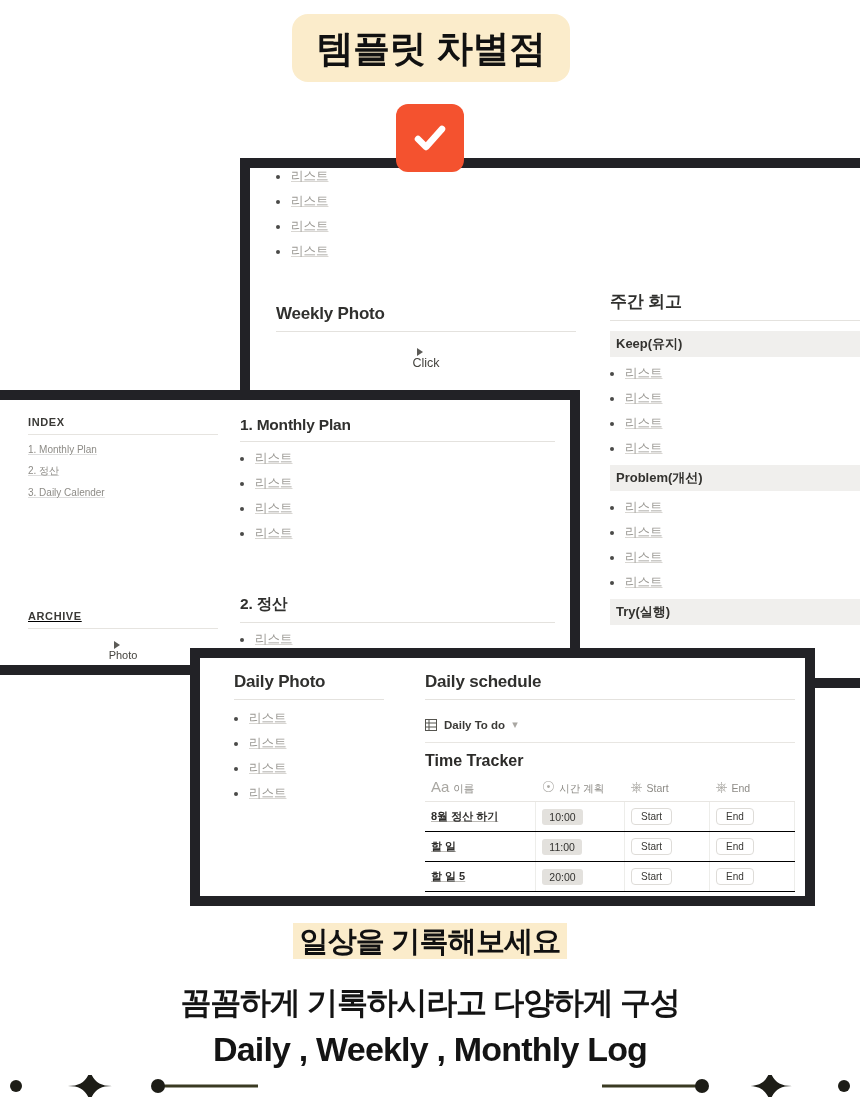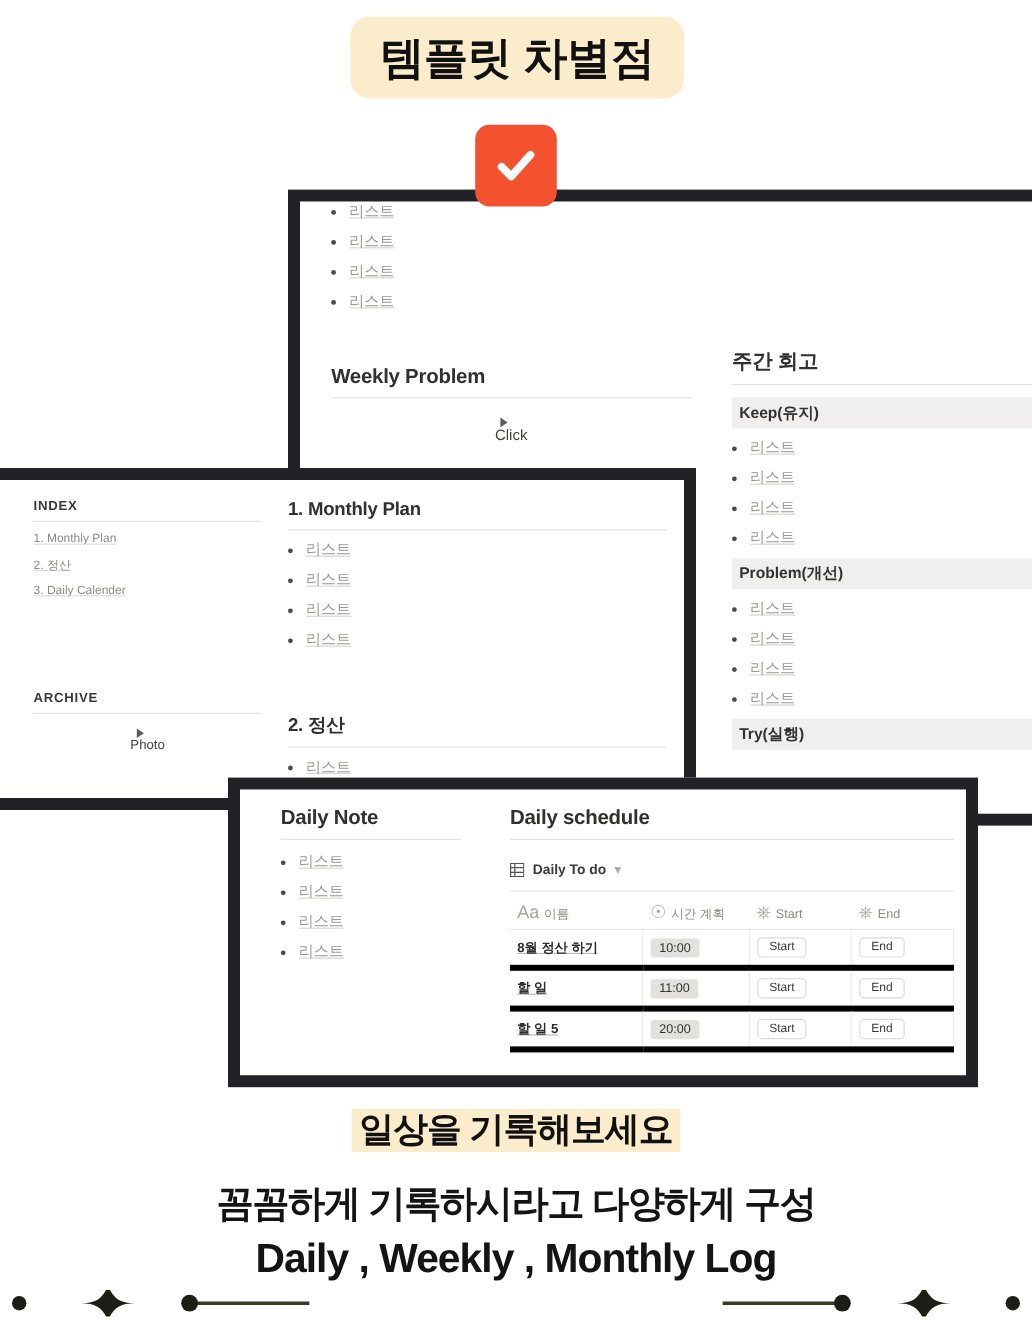--- a/index.html
+++ b/index.html
@@ -106,21 +106,21 @@
 
   table.tt { width:100%; border-collapse:collapse; margin-top:5px; table-layout:fixed; }
   table.tt th {
     font-weight:400; font-size:10.5px; color:#8d8b86;
     text-align:left; padding:3px 6px 5px 6px;
     border-bottom:1px solid #e8e6e2;
   }
   table.tt th .ti { color:#a9a7a2; margin-right:4px; font-size:15px;text-align:right; }
   table.tt td {
     font-size:11px; color:#2f2e2c; padding:6px 6px;
-    border-bottom:5px solid #000000; border-right:1px solid #ededea;
+    border-bottom:1px solid #000000; border-right:1px solid #ededea;
     height:28px; vertical-align:middle;
   }
   table.tt td.nm { font-weight:600; }
   table.tt td.nm span { text-decoration:underline; text-decoration-color:#bdbbb7; }
   .pill-time {
     display:inline-block; background:#e3e1dd; color:#33322f;
     border-radius:3px; padding:2px 7px; font-size:10.5px;
   }
   .btn-se {
     display:inline-block; border:1px solid #dedcd8; border-radius:4px;
@@ -173,21 +173,21 @@
               <span class="dot"></span>
               <span class="txt">리스트</span>
             </li>
           <li>
               <span class="dot"></span>
               <span class="txt">리스트</span>
             </li>
         </ul>
 
         <div style="margin-top:44px;">
-          <div class="h-section big">Weekly Problem</div>
+          <div class="h-section big">Weekly Photo</div>
           <div class="rule"></div>
         </div>
         <div class="toggle-row" style="margin-top:16px;">
           <span class="tri"></span>
           <span>Click</span>
         </div>
       </div>
 
       <div class="col-right">
         <div style="margin-top:130px;">
@@ -244,21 +244,21 @@
   <div class="panel" id="panel-left">
     <div class="panel-inner">
 
       <div class="idx">
         <div class="idx-label">INDEX</div>
         <div class="idx-rule"></div>
         <a class="idx-link">1. Monthly Plan</a>
         <a class="idx-link">2. 정산</a>
         <a class="idx-link">3. Daily Calender</a>
 
-        <div style="margin-top:78px;">
+        <div style="margin-top:112px;text-decoration:underline;">
           <div class="idx-label">ARCHIVE</div>
           <div class="idx-rule"></div>
         </div>
         <div class="toggle-row" style="margin-top:12px;font-size:11px;">
           <span class="tri"></span>
           <span>Photo</span>
         </div>
 
       </div>
 
@@ -301,21 +301,21 @@
         </ul>
       </div>
 
     </div>
   </div>
 
   <div class="panel" id="panel-bottom">
     <div class="panel-inner">
 
       <div class="dn">
-        <div class="h-section big">Daily Note</div>
+        <div class="h-section big">Daily Photo</div>
         <div class="rule"></div>
         <ul class="bullets" style="margin-top:10px;">
           <li>
               <span class="dot"></span>
               <span class="txt">리스트</span>
             </li>
           <li>
               <span class="dot"></span>
               <span class="txt">리스트</span>
             </li>
@@ -341,20 +341,21 @@
               <line x1="0.5" y1="4" x2="11.5" y2="4" stroke="#55544f"></line>
               <line x1="0.5" y1="8" x2="11.5" y2="8" stroke="#55544f"></line>
               <line x1="4" y1="0.5" x2="4" y2="11.5" stroke="#55544f"></line>
             </svg>
           </span>
           <span>Daily To do</span>
           <span class="chev">▾</span>
         </div>
         <div class="chip-rule"></div>
 
+        <div class="tt-title">Time Tracker</div>
 
         <table class="tt">
           <colgroup>
               <col style="width:30%">
               <col style="width:24%">
               <col style="width:23%">
               <col style="width:23%">
             </colgroup>
           <thead>
             <tr>

